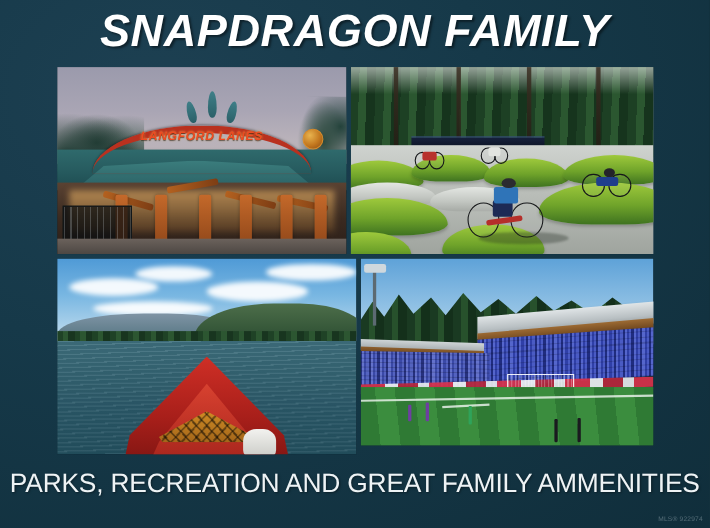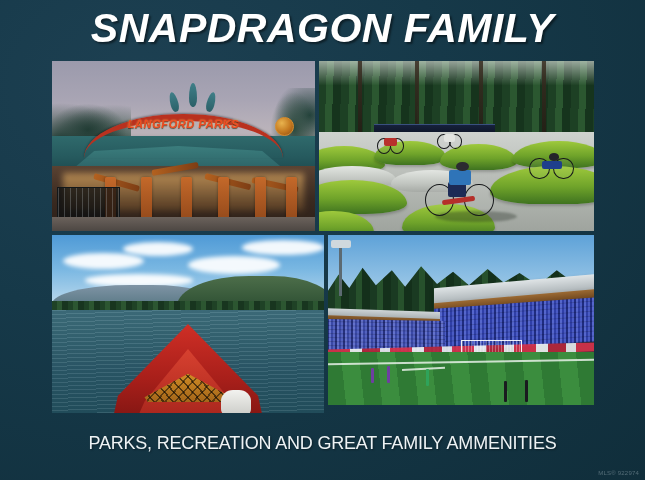--- a/index.html
+++ b/index.html
@@ -327,21 +327,21 @@
     position: absolute; background: rgba(255,255,255,0.75); height: 1.5px;
   }
 
   
   .subtitle {
     position: absolute;
     left: 0; right: 0;
     bottom: 26px;
     text-align: center;
     color: #eef3f5;
-    font-size: 18px;
+    font-size: 24px;
     font-weight: normal;
     letter-spacing: -0.2px;
     white-space: nowrap;
     text-shadow: 1px 1px 2px rgba(0,0,0,0.4);
   }
   .watermark {
     position: absolute;
     right: 6px;
     bottom: 4px;
     color: rgba(190,205,212,0.38);
@@ -365,21 +365,21 @@
         <div class="bowl-trees-l"></div>
         <div class="bowl-trees-r"></div>
         <div class="bowl-roof"></div>
         <div class="bowl-roof-front"></div>
 
         <div class="bowl-pin" style="left:45%;  top:18%; transform:rotate(-14deg);"></div>
         <div class="bowl-pin" style="left:52%;  top:13%; height:24px;"></div>
         <div class="bowl-pin" style="left:59%;  top:18%; transform:rotate(14deg);"></div>
 
         <div class="bowl-arch"></div>
-        <div class="bowl-sign">LANGFORD PARKS</div>
+        <div class="bowl-sign">LANGFORD LANES</div>
         <div class="bowl-ball"></div>
 
         <div class="bowl-body"></div>
         <div class="bowl-glow"></div>
 
         <div class="beam" style="left:16%; top:66%; transform:rotate(16deg);"></div>
         <div class="beam" style="left:38%; top:64%; transform:rotate(-10deg);"></div>
         <div class="beam" style="left:58%; top:66%; transform:rotate(14deg);"></div>
         <div class="beam" style="left:76%; top:68%; transform:rotate(12deg);"></div>
 

